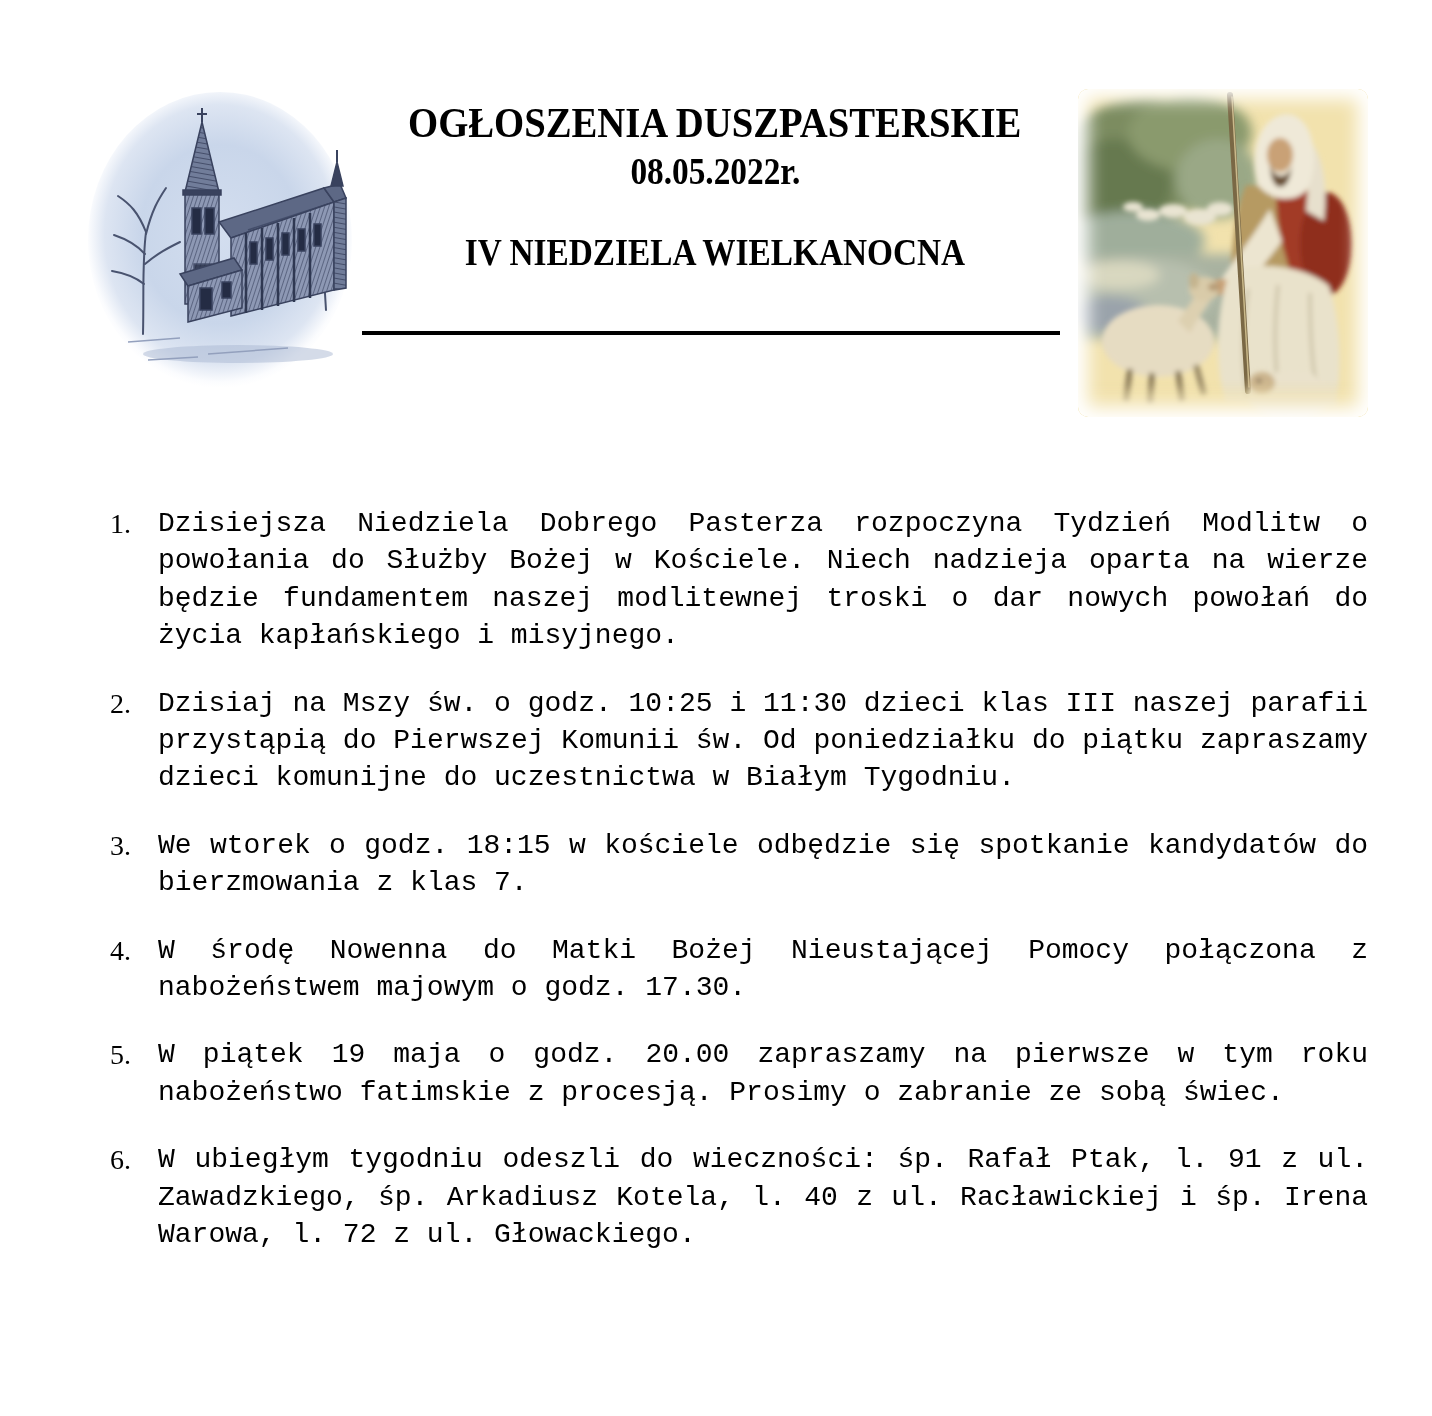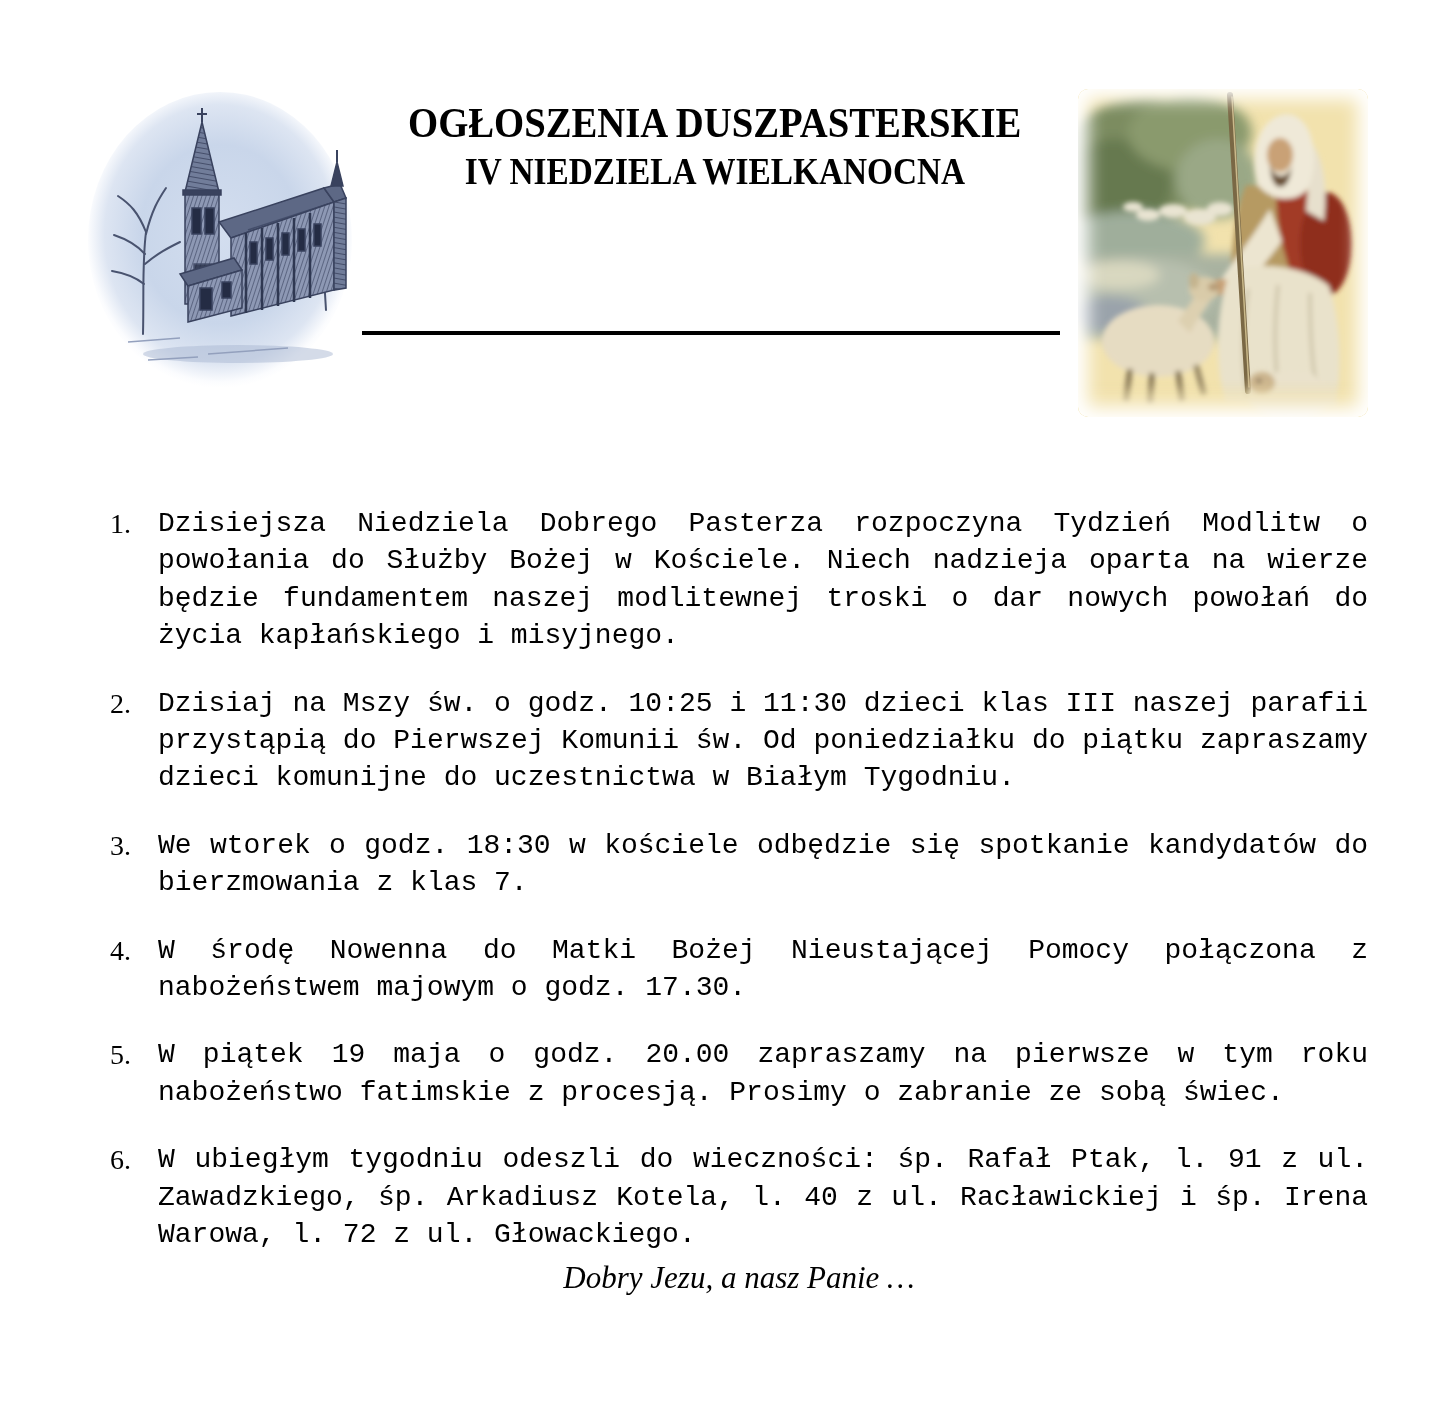--- a/index.html
+++ b/index.html
@@ -31,21 +31,21 @@
   }
 
   .header-block {
     position:absolute; left:365px; top:98px; width:700px;
     text-align:center; font-weight:bold; line-height:49px;
     white-space:nowrap;
   }
   .header-block .cond { display:inline-block; transform:scaleX(0.9); transform-origin:50% 50%; }
   .h-title { font-size:43px; }
   .h-date  { font-size:37px; }
-  .h-sub   { font-size:37px; }
+  .h-sub   { font-size:37px;margin-top:32px; }
 
   .header-divider {
     position:absolute; left:362px; top:331px; width:698px; height:4px;
     background:#000;
   }
 
   
   .announcements {
     position:absolute; left:110px; top:505px; width:1258px;
     font-size:28px; line-height:37.4px;
@@ -144,20 +144,21 @@
       <g stroke="#93a0bd" stroke-width="1.5" fill="none">
         <path d="M40 250 L92 246"></path>
         <path d="M120 262 L200 256"></path>
         <path d="M60 268 L110 265"></path>
       </g>
     </svg>
   </div>
 
   <div class="header-block">
     <div class="h-title"><span class="cond">OGŁOSZENIA DUSZPASTERSKIE</span></div>
+    <div class="h-date"><span class="cond">08.05.2022r.</span></div>
     <div class="h-sub"><span class="cond">IV NIEDZIELA WIELKANOCNA</span></div>
   </div>
 
   <div class="header-divider"></div>
 
   <div class="shepherd-figure">
     <svg viewBox="0 0 290 328" xmlns="http://www.w3.org/2000/svg">
       <defs>
         <filter id="soft" x="-30%" y="-30%" width="160%" height="160%">
             <feGaussianBlur stdDeviation="6"></feGaussianBlur>
@@ -231,31 +232,30 @@
     <div class="item">
       <div class="item-number">1.</div>
       <div class="item-text">Dzisiejsza Niedziela Dobrego Pasterza rozpoczyna Tydzień Modlitw o powołania do Służby Bożej w Kościele. Niech nadzieja oparta na wierze będzie fundamentem naszej modlitewnej troski o dar nowych powołań do życia kapłańskiego i misyjnego.</div>
     </div>
     <div class="item">
       <div class="item-number">2.</div>
       <div class="item-text">Dzisiaj na Mszy św. o godz. 10:25 i 11:30 dzieci klas III naszej parafii przystąpią do Pierwszej Komunii św. Od poniedziałku do piątku zapraszamy dzieci komunijne do uczestnictwa w Białym Tygodniu.</div>
     </div>
     <div class="item">
       <div class="item-number">3.</div>
-      <div class="item-text">We wtorek o godz. 18:30 w kościele odbędzie się spotkanie kandydatów do bierzmowania z klas 7.</div>
+      <div class="item-text">We wtorek o godz. 18:15 w kościele odbędzie się spotkanie kandydatów do bierzmowania z klas 7.</div>
     </div>
     <div class="item">
       <div class="item-number">4.</div>
       <div class="item-text">W środę Nowenna do Matki Bożej Nieustającej Pomocy połączona z nabożeństwem majowym o godz. 17.30.</div>
     </div>
     <div class="item">
       <div class="item-number">5.</div>
       <div class="item-text">W piątek 19 maja o godz. 20.00 zapraszamy na pierwsze w tym roku nabożeństwo fatimskie z procesją. Prosimy o zabranie ze sobą świec.</div>
     </div>
     <div class="item">
       <div class="item-number">6.</div>
       <div class="item-text">W ubiegłym tygodniu odeszli do wieczności: śp. Rafał Ptak, l. 91 z ul. Zawadzkiego, śp. Arkadiusz Kotela, l. 40 z ul. Racławickiej i śp. Irena Warowa, l. 72 z ul. Głowackiego.</div>
     </div>
   </div>
 
-  <div class="closing-line">Dobry Jezu, a nasz Panie …</div>
 
 </div>
 
 </body></html>

